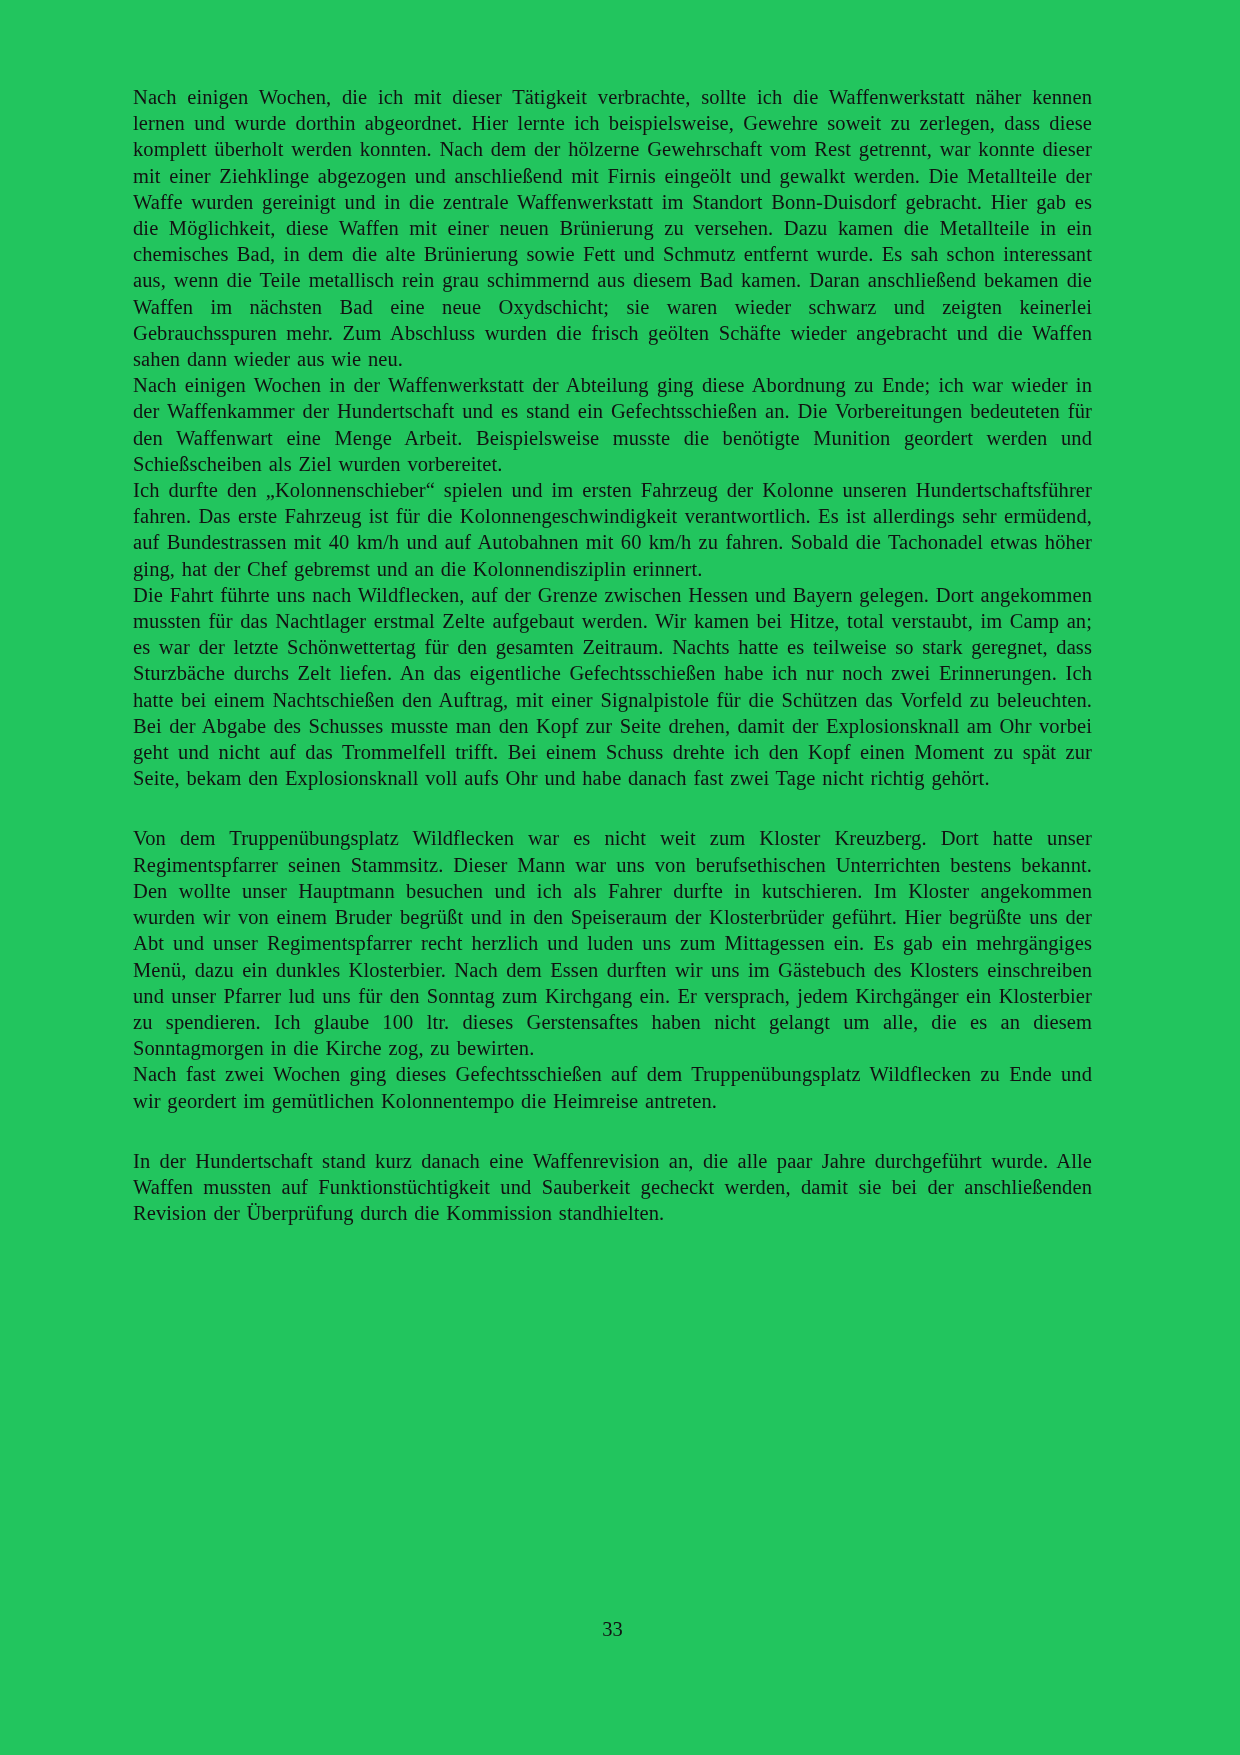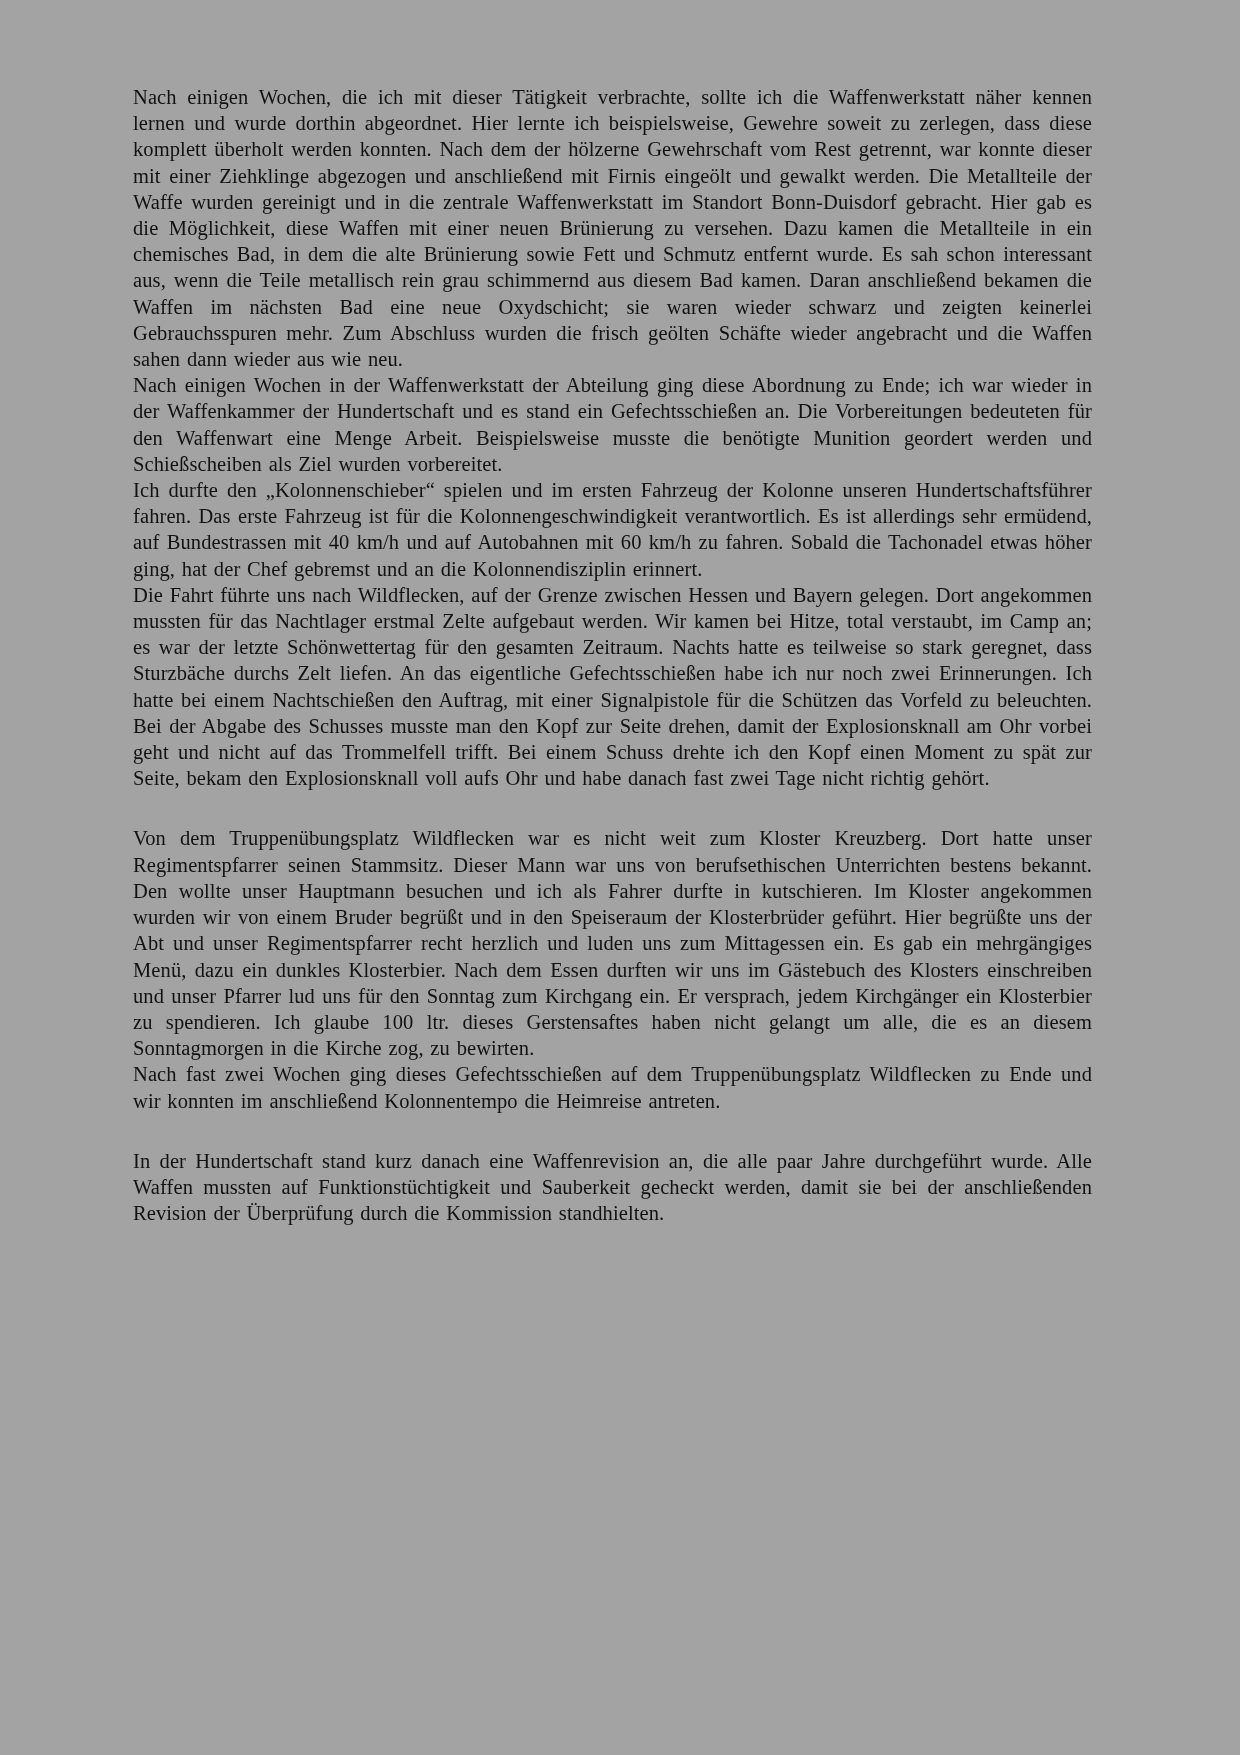--- a/index.html
+++ b/index.html
@@ -11,21 +11,21 @@
     width: 1240px;
     height: 1755px;
     position: relative;
     font-family: "Liberation Serif", "DejaVu Serif", serif;
     color: #121212;
     overflow: hidden;
   }
   .page {
     position: absolute;
     inset: 0;
-    background: #a3a3a3;
+    background: #22c55e;
   }
   .text-block {
     position: absolute;
     left: 133px;
     top: 84px;
     width: 959px;
     font-size: 20.5px;
     line-height: 26.2px;
   }
   .para {
@@ -51,16 +51,17 @@
 </head>
 <body>
 
 <div class="page">
   <div class="text-block">
       <p class="para">Nach einigen Wochen, die ich mit dieser Tätigkeit verbrachte, sollte ich die Waffenwerkstatt näher kennen lernen und wurde dorthin abgeordnet. Hier lernte ich beispielsweise, Gewehre soweit zu zerlegen, dass diese komplett überholt werden konnten. Nach dem der hölzerne Gewehrschaft vom Rest getrennt, war konnte dieser mit einer Ziehklinge abgezogen und anschließend mit Firnis eingeölt und gewalkt werden. Die Metallteile der Waffe wurden gereinigt und in die zentrale Waffenwerkstatt im Standort Bonn-Duisdorf gebracht. Hier gab es die Möglichkeit, diese Waffen mit einer neuen Brünierung zu versehen. Dazu kamen die Metallteile in ein chemisches Bad, in dem die alte Brünierung sowie Fett und Schmutz entfernt wurde. Es sah schon interessant aus, wenn die Teile metallisch rein grau schimmernd aus diesem Bad kamen. Daran anschließend bekamen die Waffen im nächsten Bad eine neue Oxydschicht; sie waren wieder schwarz und zeigten keinerlei Gebrauchsspuren mehr. Zum Abschluss wurden die frisch geölten Schäfte wieder angebracht und die Waffen sahen dann wieder aus wie neu.</p>
       <p class="para">Nach einigen Wochen in der Waffenwerkstatt der Abteilung ging diese Abordnung zu Ende; ich war wieder in der Waffenkammer der Hundertschaft und es stand ein Gefechtsschießen an. Die Vorbereitungen bedeuteten für den Waffenwart eine Menge Arbeit. Beispielsweise musste die benötigte Munition geordert werden und Schießscheiben als Ziel wurden vorbereitet.</p>
       <p class="para">Ich durfte den „Kolonnenschieber“ spielen und im ersten Fahrzeug der Kolonne unseren Hundertschaftsführer fahren. Das erste Fahrzeug ist für die Kolonnengeschwindigkeit verantwortlich. Es ist allerdings sehr ermüdend, auf Bundestrassen mit 40 km/h und auf Autobahnen mit 60 km/h zu fahren. Sobald die Tachonadel etwas höher ging, hat der Chef gebremst und an die Kolonnendisziplin erinnert.</p>
       <p class="para">Die Fahrt führte uns nach Wildflecken, auf der Grenze zwischen Hessen und Bayern gelegen. Dort angekommen mussten für das Nachtlager erstmal Zelte aufgebaut werden. Wir kamen bei Hitze, total verstaubt, im Camp an; es war der letzte Schönwettertag für den gesamten Zeitraum. Nachts hatte es teilweise so stark geregnet, dass Sturzbäche durchs Zelt liefen. An das eigentliche Gefechtsschießen habe ich nur noch zwei Erinnerungen. Ich hatte bei einem Nachtschießen den Auftrag, mit einer Signalpistole für die Schützen das Vorfeld zu beleuchten. Bei der Abgabe des Schusses musste man den Kopf zur Seite drehen, damit der Explosionsknall am Ohr vorbei geht und nicht auf das Trommelfell trifft. Bei einem Schuss drehte ich den Kopf einen Moment zu spät zur Seite, bekam den Explosionsknall voll aufs Ohr und habe danach fast zwei Tage nicht richtig gehört.</p>
       <p class="para space-before">Von dem Truppenübungsplatz Wildflecken war es nicht weit zum Kloster Kreuzberg. Dort hatte unser Regimentspfarrer seinen Stammsitz. Dieser Mann war uns von berufsethischen Unterrichten bestens bekannt. Den wollte unser Hauptmann besuchen und ich als Fahrer durfte in kutschieren. Im Kloster angekommen wurden wir von einem Bruder begrüßt und in den Speiseraum der Klosterbrüder geführt. Hier begrüßte uns der Abt und unser Regimentspfarrer recht herzlich und luden uns zum Mittagessen ein. Es gab ein mehrgängiges Menü, dazu ein dunkles Klosterbier. Nach dem Essen durften wir uns im Gästebuch des Klosters einschreiben und unser Pfarrer lud uns für den Sonntag zum Kirchgang ein. Er versprach, jedem Kirchgänger ein Klosterbier zu spendieren. Ich glaube 100 ltr. dieses Gerstensaftes haben nicht gelangt um alle, die es an diesem Sonntagmorgen in die Kirche zog, zu bewirten.</p>
-      <p class="para">Nach fast zwei Wochen ging dieses Gefechtsschießen auf dem Truppenübungsplatz Wildflecken zu Ende und wir konnten im anschließend Kolonnentempo die Heimreise antreten.</p>
+      <p class="para">Nach fast zwei Wochen ging dieses Gefechtsschießen auf dem Truppenübungsplatz Wildflecken zu Ende und wir geordert im gemütlichen Kolonnentempo die Heimreise antreten.</p>
       <p class="para space-before">In der Hundertschaft stand kurz danach eine Waffenrevision an, die alle paar Jahre durchgeführt wurde. Alle Waffen mussten auf Funktionstüchtigkeit und Sauberkeit gecheckt werden, damit sie bei der anschließenden Revision der Überprüfung durch die Kommission standhielten.</p>
     </div>
+  <div class="page-number">33</div>
 </div>
 
 </body></html>

